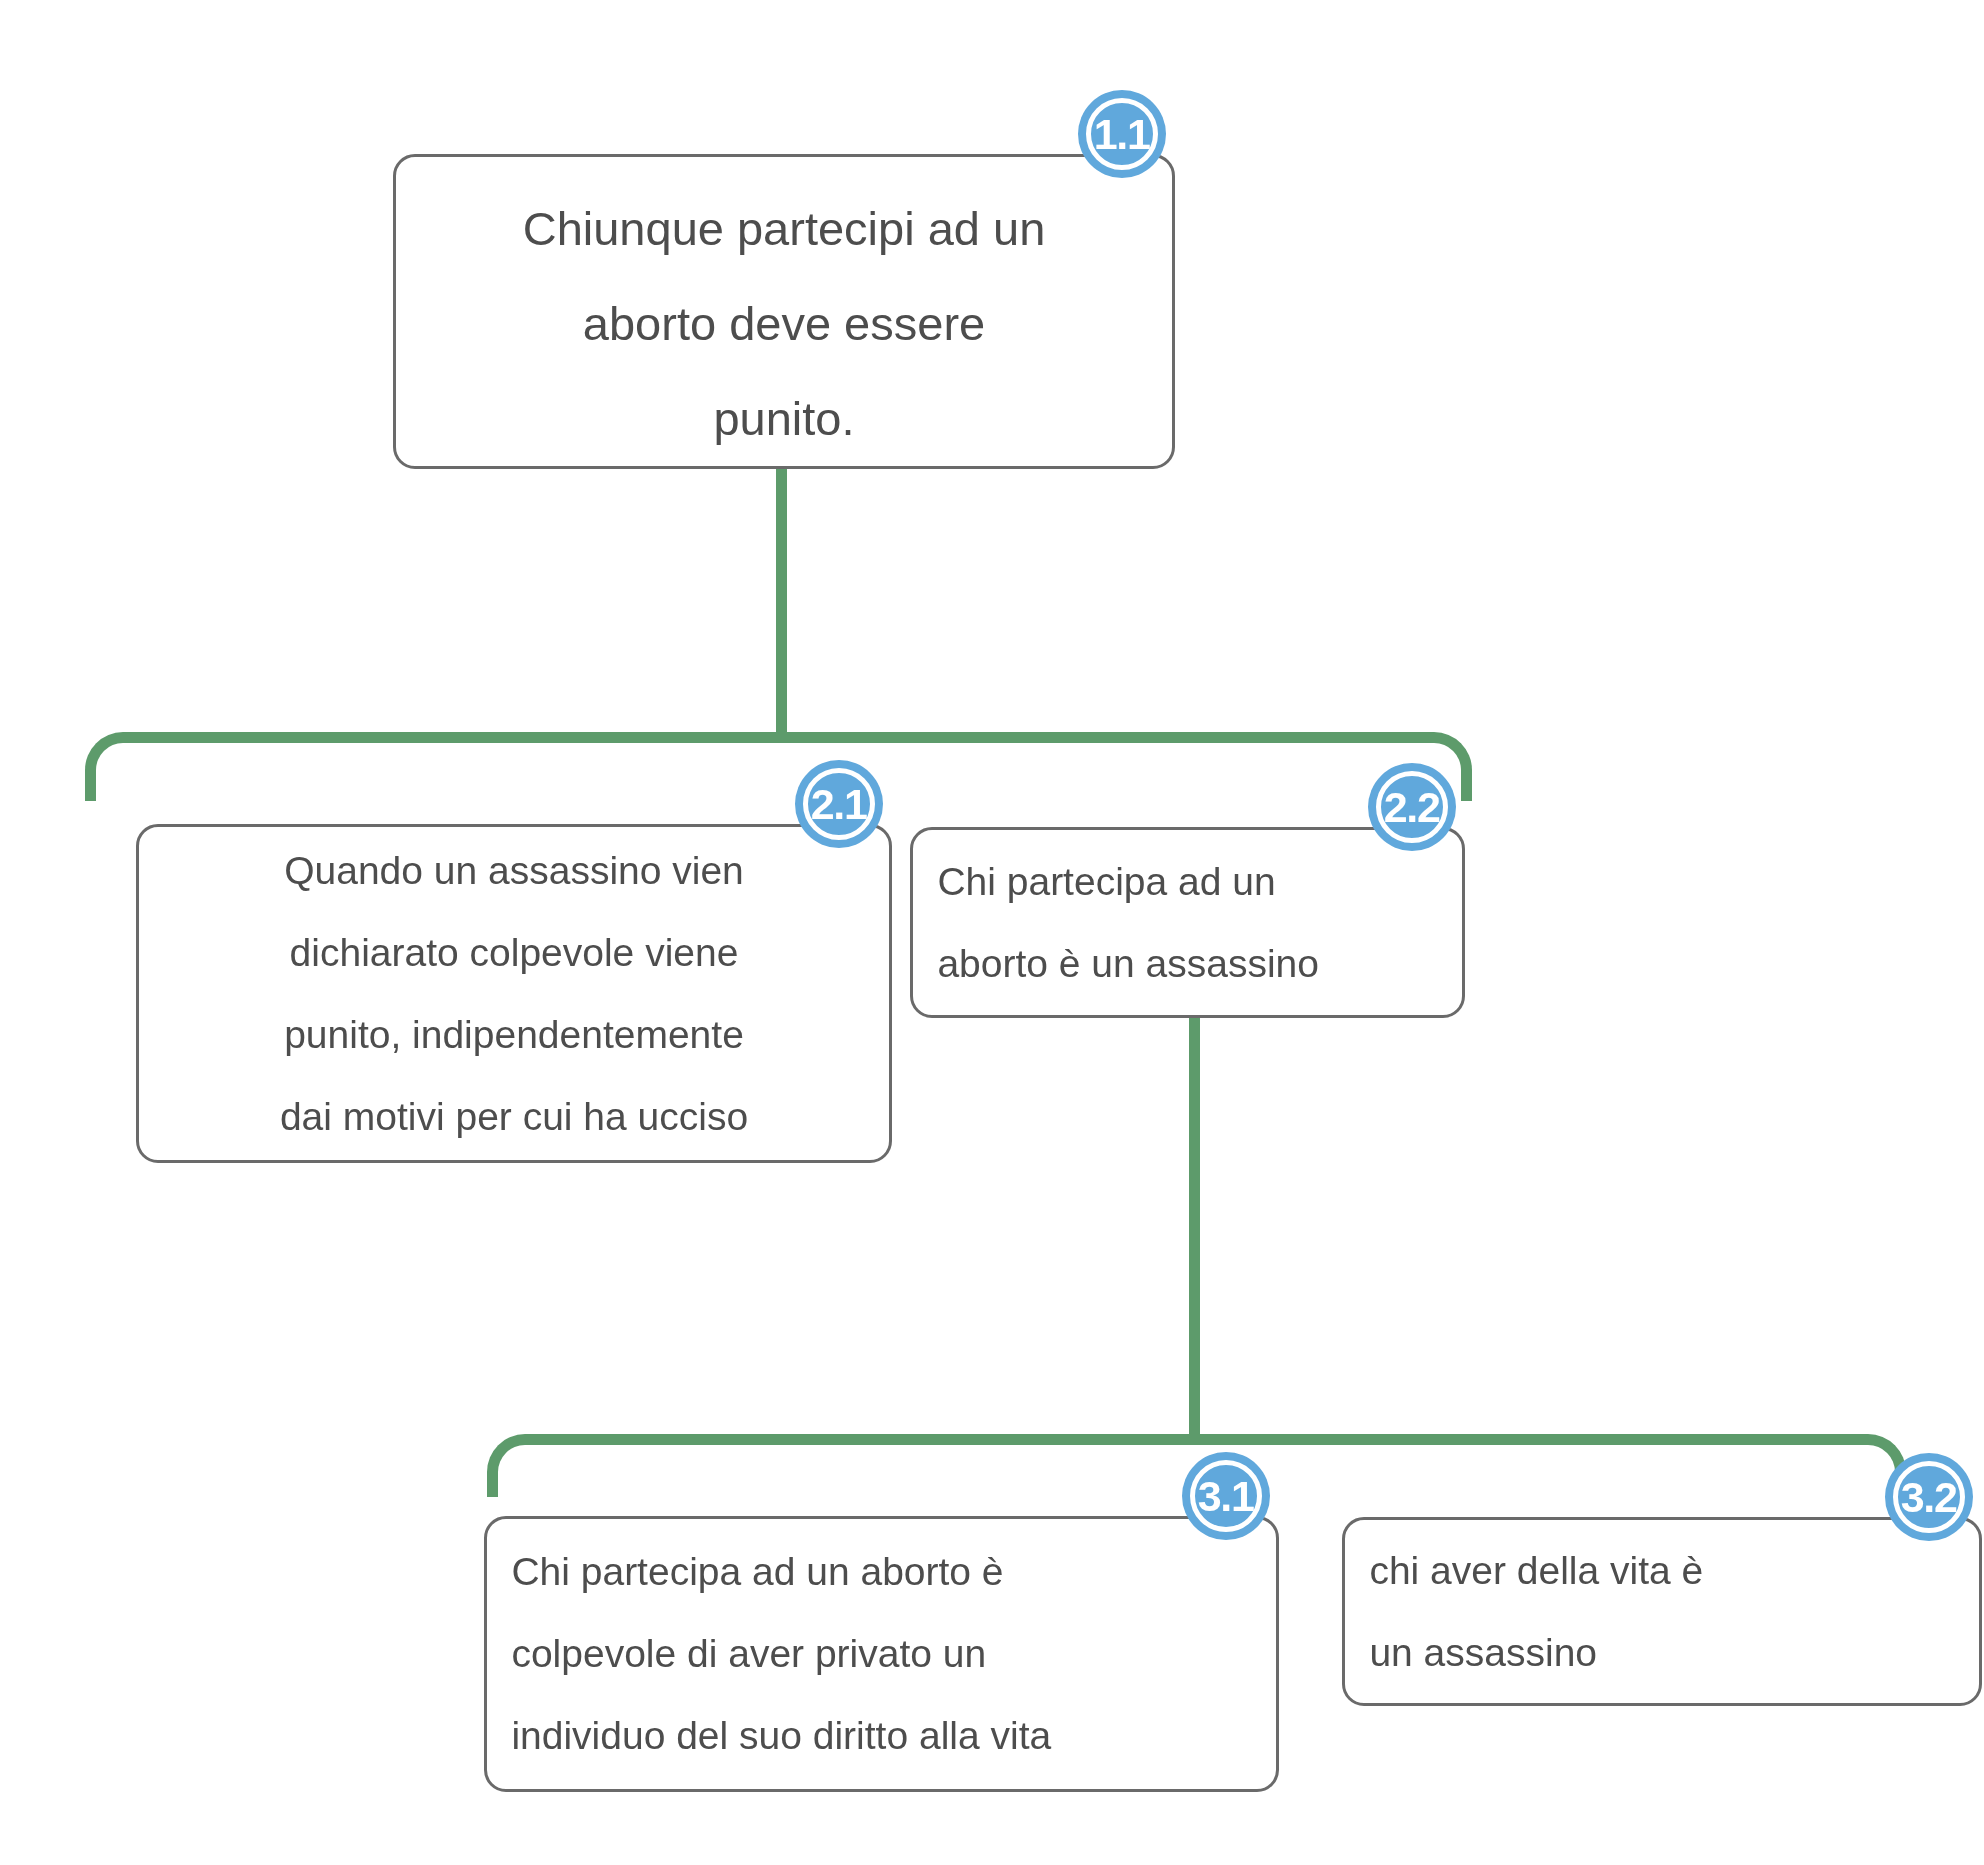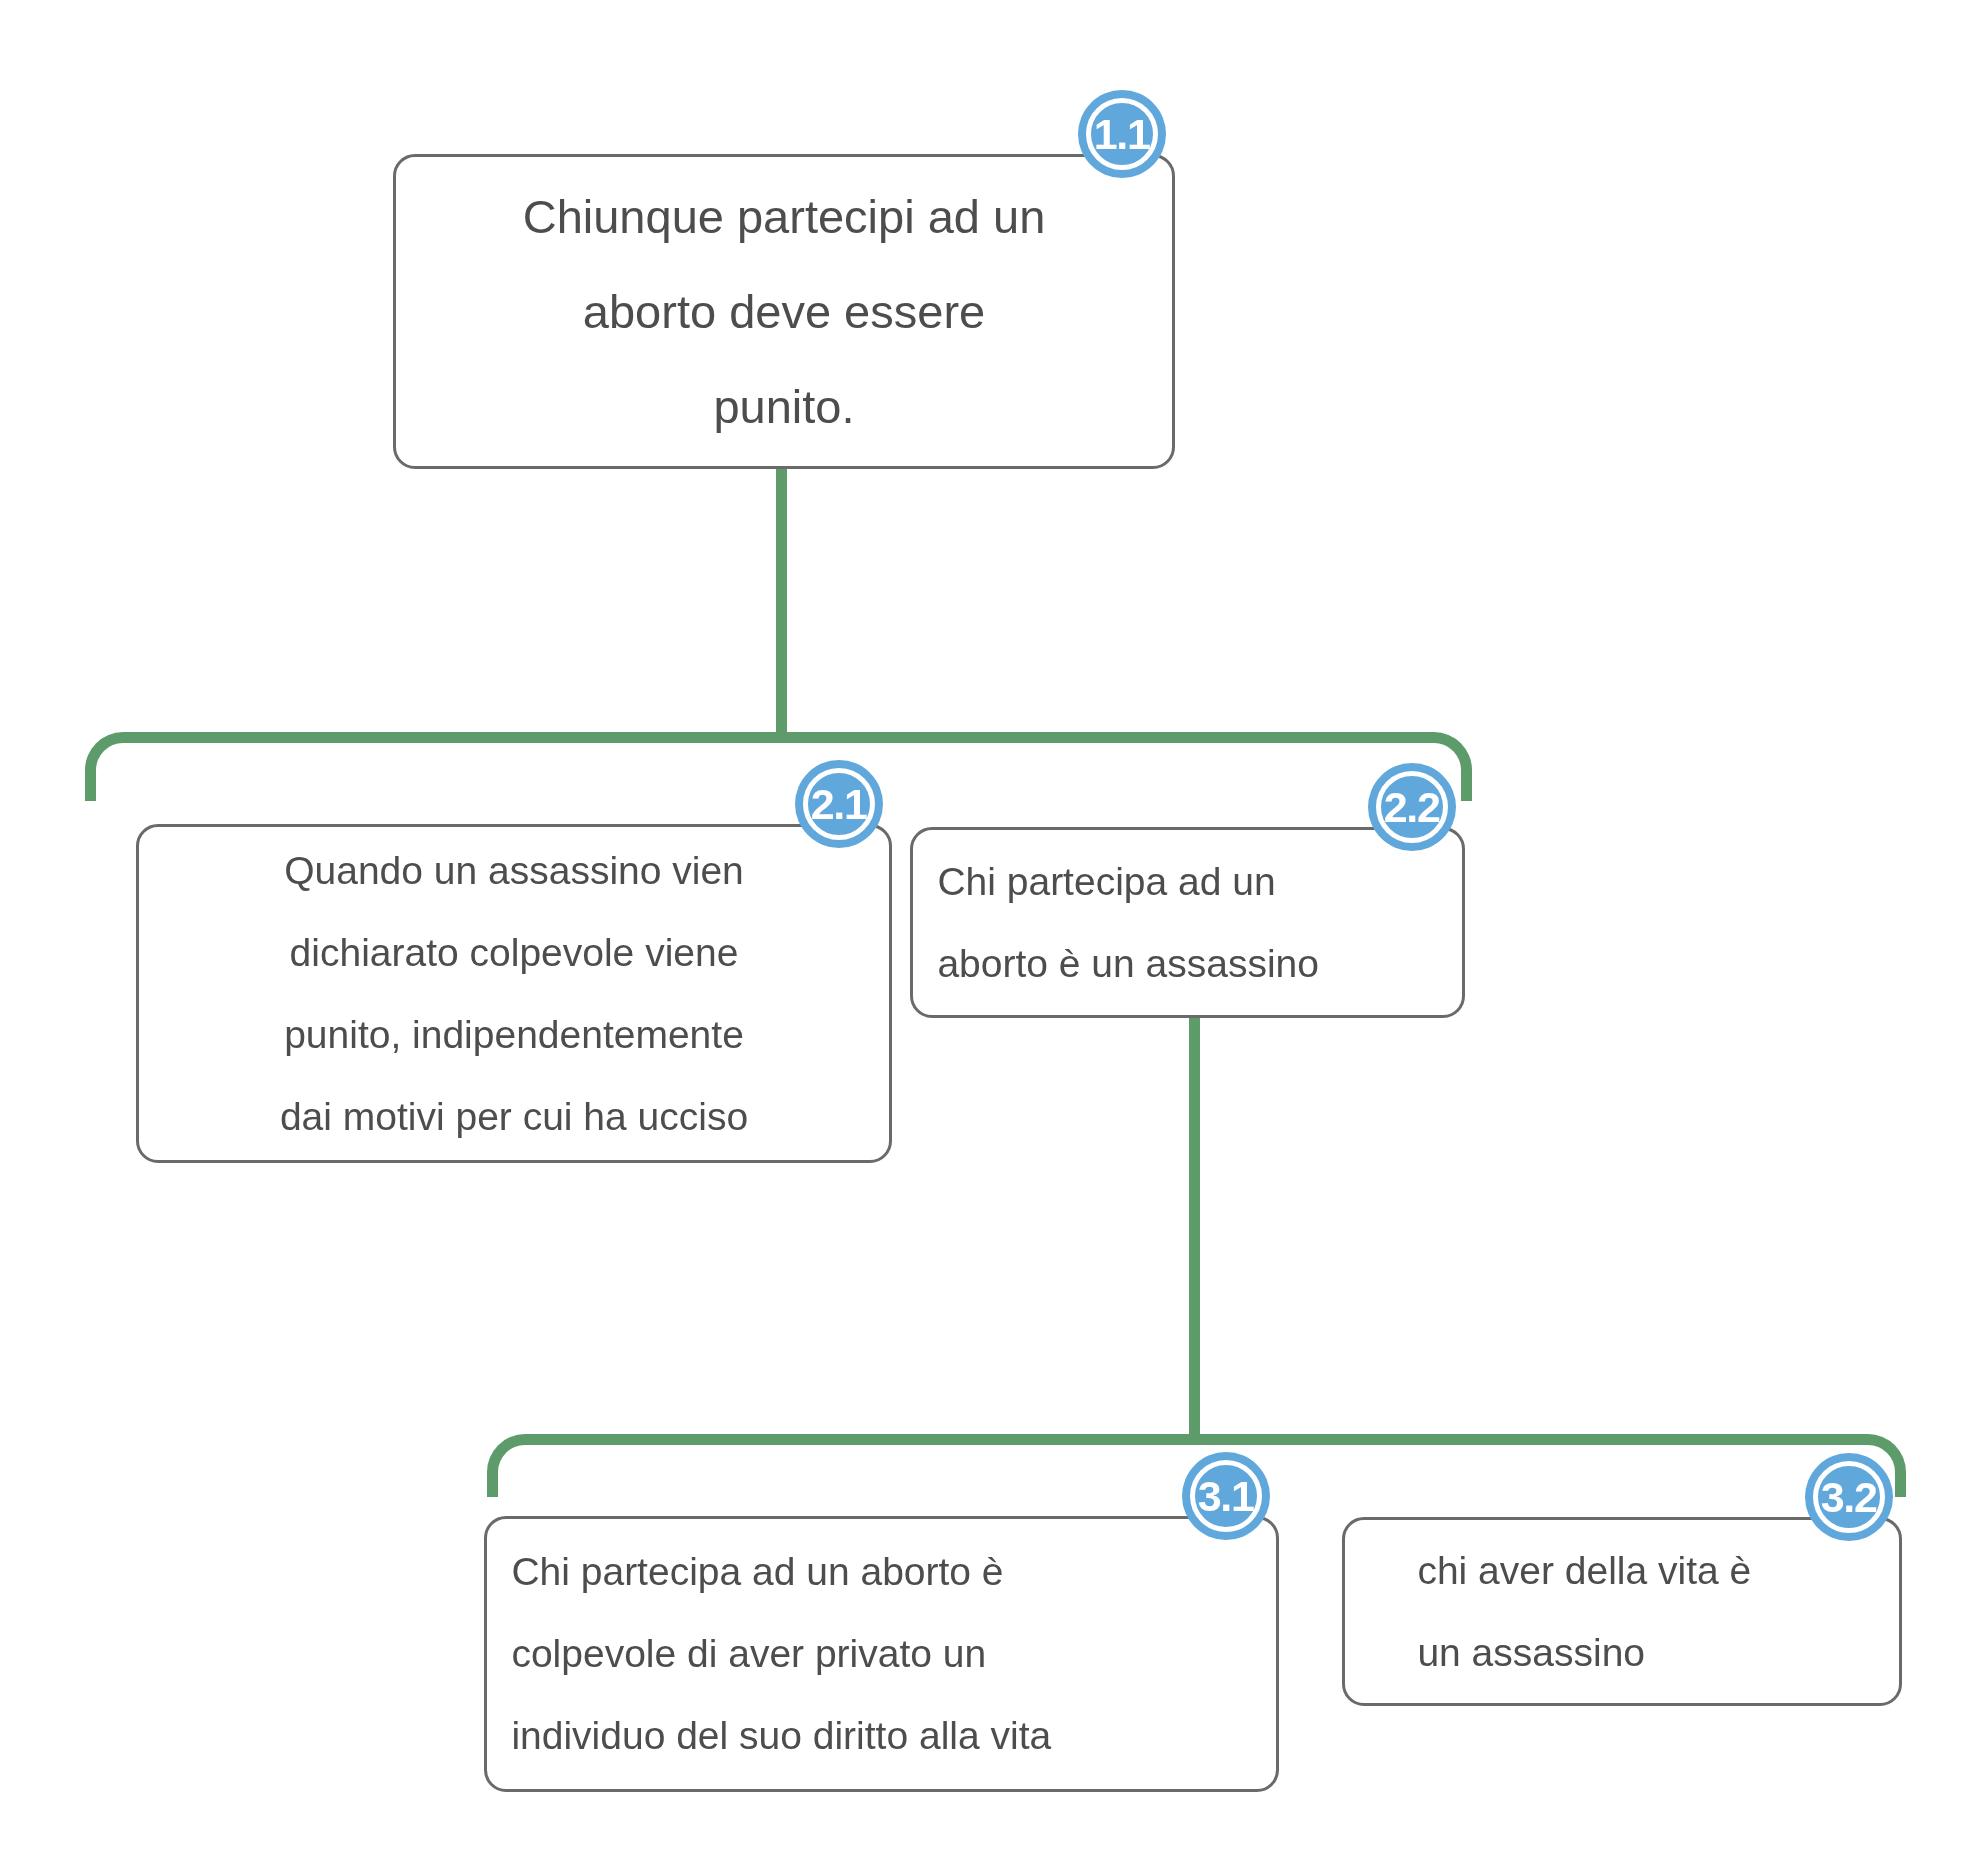--- a/index.html
+++ b/index.html
@@ -93,21 +93,21 @@
 <div id="canvas">
 
   <div class="vline" style="left:776px; top:465px; width:11px; height:271px;"></div>
 
   <div class="bracket" style="left:85px; top:732px; width:1387px; height:69px;"></div>
 
   <div class="vline" style="left:1189px; top:1014px; width:11px; height:427px;"></div>
 
   <div class="bracket" style="left:487px; top:1434px; width:1419px; height:63px;"></div>
 
-  <div class="node center" id="node-1-1" style="left:393px; top:154px; width:782px; height:315px;">
+  <div class="node center" id="node-1-1" style="left:393px; top:154px; width:782px; height:315px;align-items:flex-end;">
     <div class="badge">
       <div class="ring"></div>
       <span class="badge-label">1.1</span>
     </div>
     <div class="node-text">Chiunque partecipi ad un
 aborto deve essere
 punito.</div>
   </div>
 
   <div class="node center" id="node-2-1" style="left:89px; top:824px; width:756px; height:339px;margin-left:47px;">
@@ -133,21 +133,21 @@
   <div class="node left" id="node-3-1" style="left:484px; top:1516px; width:795px; height:276px;">
     <div class="badge">
       <div class="ring"></div>
       <span class="badge-label">3.1</span>
     </div>
     <div class="node-text">Chi partecipa ad un aborto è
 colpevole di aver privato un
 individuo del suo diritto alla vita</div>
   </div>
 
-  <div class="node left" id="node-3-2" style="left:1342px; top:1517px; width:560px; height:189px;padding-left:48px;">
+  <div class="node left" id="node-3-2" style="left:1342px; top:1517px; width:640px; height:189px;">
     <div class="badge">
       <div class="ring"></div>
       <span class="badge-label">3.2</span>
     </div>
     <div class="node-text">chi aver della vita è
 un assassino</div>
   </div>
 
 </div>
 

